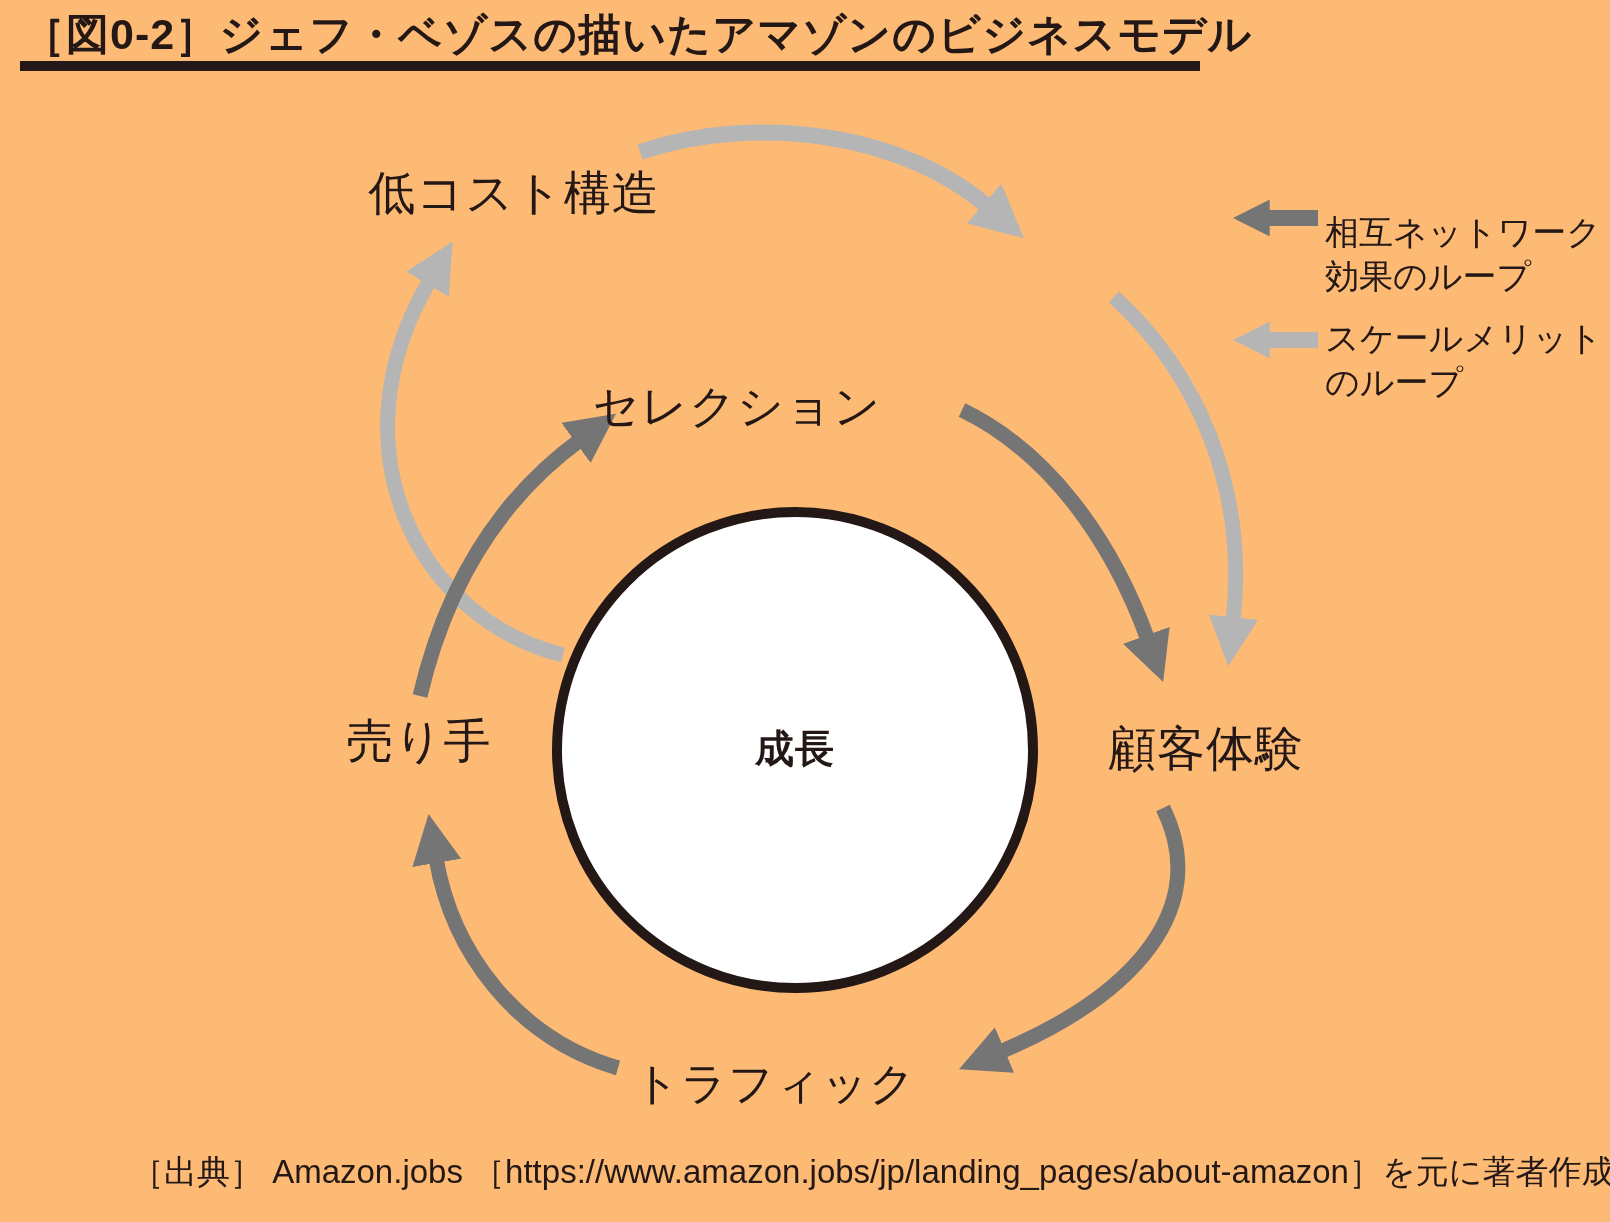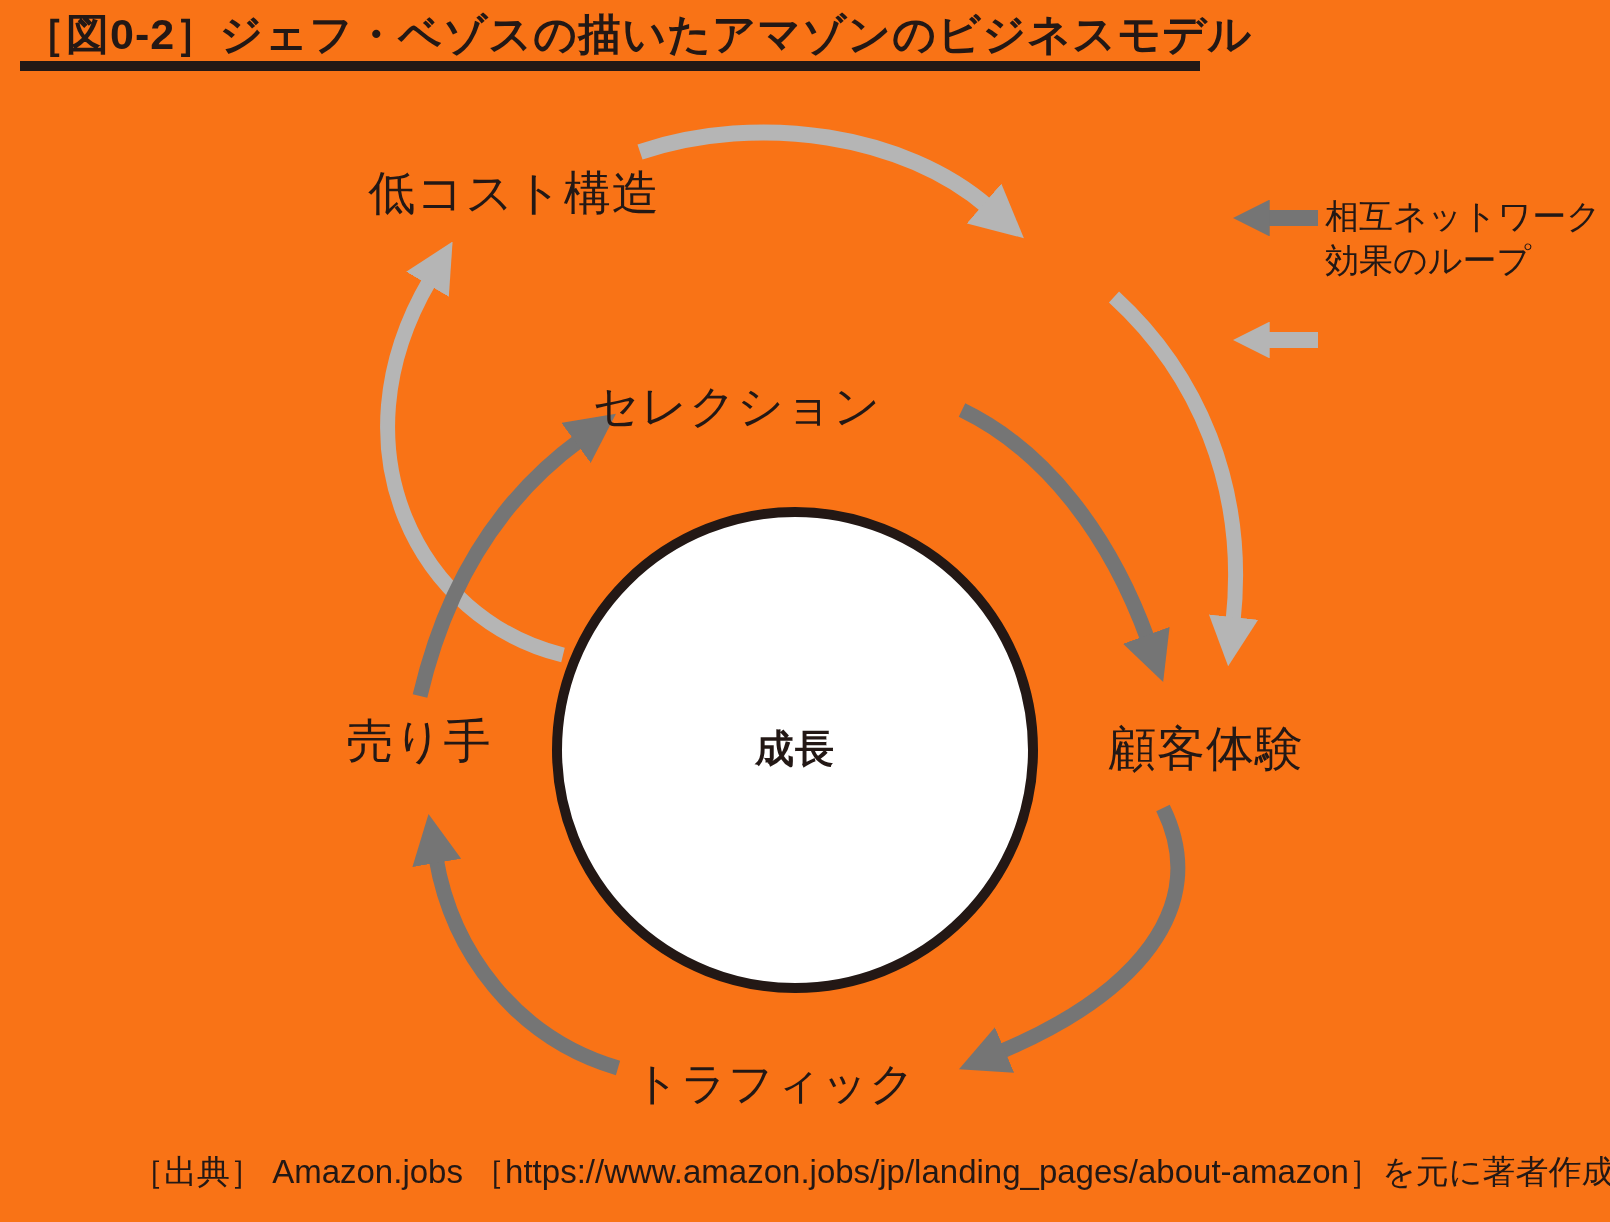--- a/index.html
+++ b/index.html
@@ -1,21 +1,21 @@
 <!DOCTYPE html>
 <html><head>
 <meta charset="utf-8">
 <style>
   html, body { margin: 0; padding: 0; background: #ffffff; }
   body { font-family: "Liberation Sans", sans-serif; }
   .stage {
     position: relative;
     width: 1610px;
     height: 1222px;
-    background: #f97316;
+    background: #fdba74;
     overflow: hidden;
     color: #231815;
   }
   .layer { position: absolute; left: 0; top: 0; }
 
   .figure-title {
     position: absolute;
     left: 22px;
     top: 6px;
     font-size: 43px;
@@ -51,21 +51,21 @@
 
   .legend-label {
     position: absolute;
     left: 1325px;
     font-size: 34px;
     line-height: 44px;
     font-weight: 400;
     color: #231815;
     white-space: nowrap;
   }
-  .legend-1 { top: 194px; }
+  .legend-1 { top: 210px; }
   .legend-2 { top: 316px; }
 
   .source-note {
     position: absolute;
     left: 131px;
     top: 1150px;
     font-size: 33px;
     font-weight: 400;
     color: #231815;
     white-space: nowrap;
@@ -115,16 +115,20 @@
   <div class="node-label n-selection">セレクション</div>
   <div class="node-label n-growth">成長</div>
   <div class="node-label n-customer">顧客体験</div>
   <div class="node-label n-sellers">売り手</div>
   <div class="node-label n-traffic">トラフィック</div>
 
   <div class="legend-label legend-1">
     <div>相互ネットワーク</div>
     <div>効果のループ</div>
   </div>
+  <div class="legend-label legend-2">
+    <div>スケールメリット</div>
+    <div>のループ</div>
+  </div>
 
   <div class="source-note">［出典］ Amazon.jobs ［https://www.amazon.jobs/jp/landing_pages/about-amazon］を元に著者作成</div>
 
 </div>
 
 </body></html>

